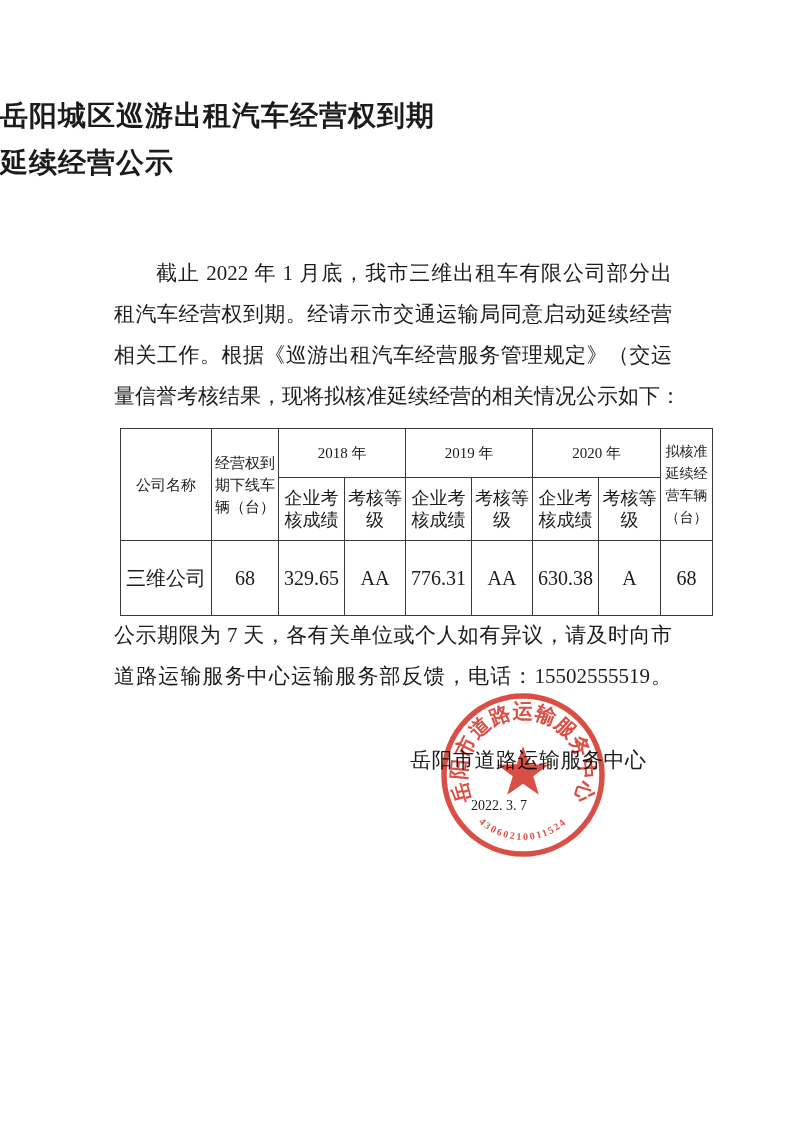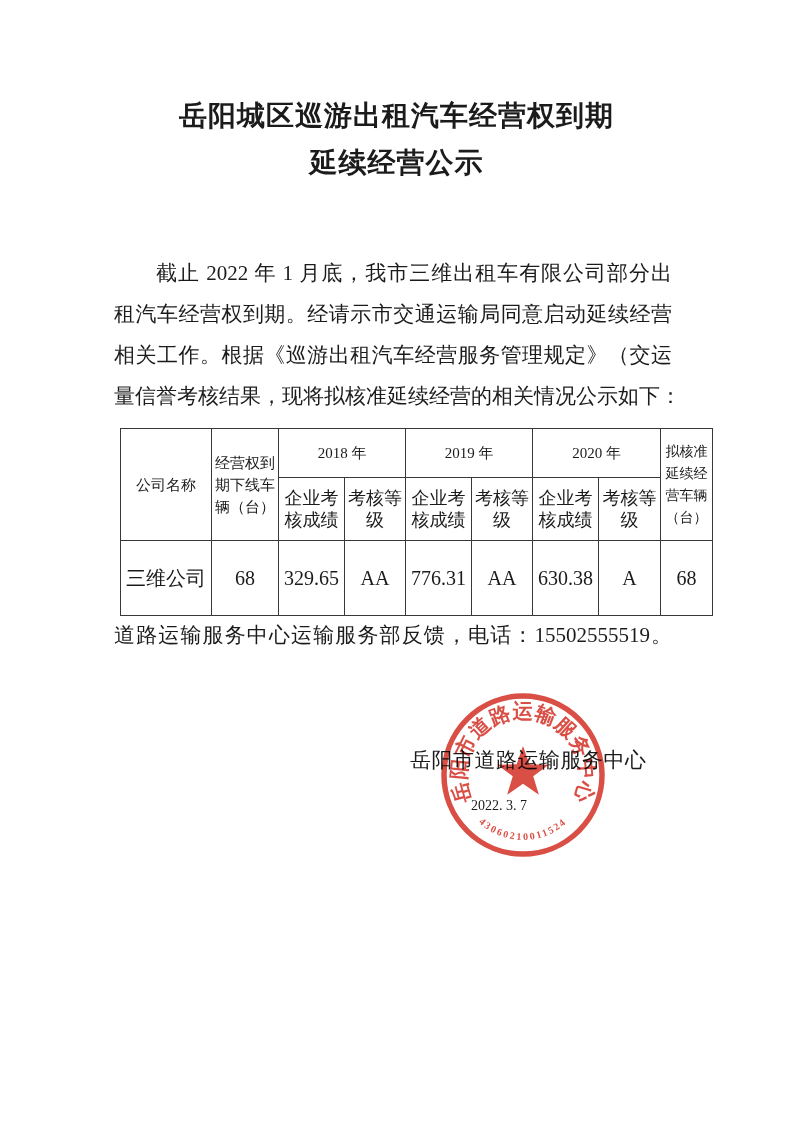--- a/index.html
+++ b/index.html
@@ -12,21 +12,21 @@
     background: #ffffff;
     font-family: "Liberation Serif", "DejaVu Serif", serif;
     color: #1b1b1b;
     overflow: hidden;
   }
   .doc-title {
     position: absolute;
     top: 92px;
     left: 0;
     width: 793px;
-    text-align: center;
+    text-align: left;
     font-size: 28px;
     font-weight: bold;
     line-height: 47px;
     letter-spacing: 1px;
   }
   .para { position: absolute; left: 114px; width: 558px; font-size: 21px; }
   .para .line {
     height: 41px;
     line-height: 41px;
     text-align: justify;
@@ -143,20 +143,21 @@
         <td class="data-cell">776.31</td>
         <td class="data-cell">AA</td>
         <td class="data-cell">630.38</td>
         <td class="data-cell">A</td>
         <td class="data-cell">68</td>
       </tr>
     </tbody>
   </table>
 
   <div class="para notice">
+    <div class="line">公示期限为 7 天，各有关单位或个人如有异议，请及时向市</div>
     <div class="line">道路运输服务中心运输服务部反馈，电话：15502555519。</div>
   </div>
 
   <div class="sig-org">岳阳市道路运输服务中心</div>
   <div class="sig-date">2022. 3. 7</div>
 
   <svg class="stamp" viewBox="0 0 170 170">
     <defs>
       <path id="arcTop" d="M 33.4 108.1 A 57 57 0 1 1 136.6 108.1" fill="none"></path>
       <path id="arcBottom" d="M 33.8 124 A 65 65 0 0 0 136.2 124" fill="none"></path>

